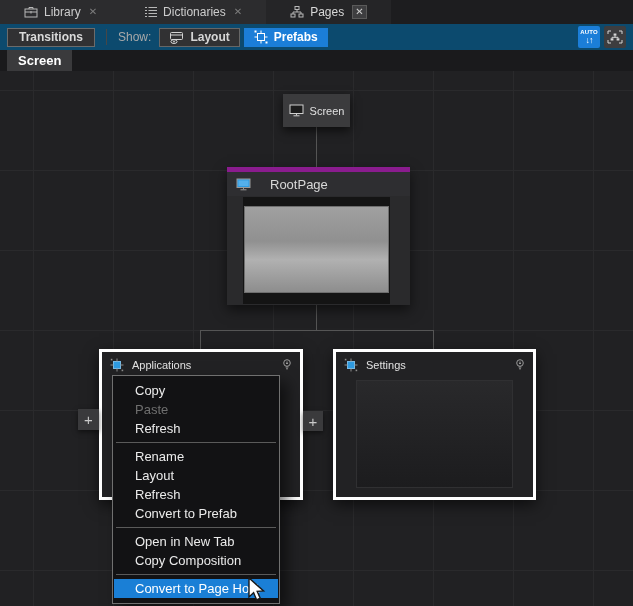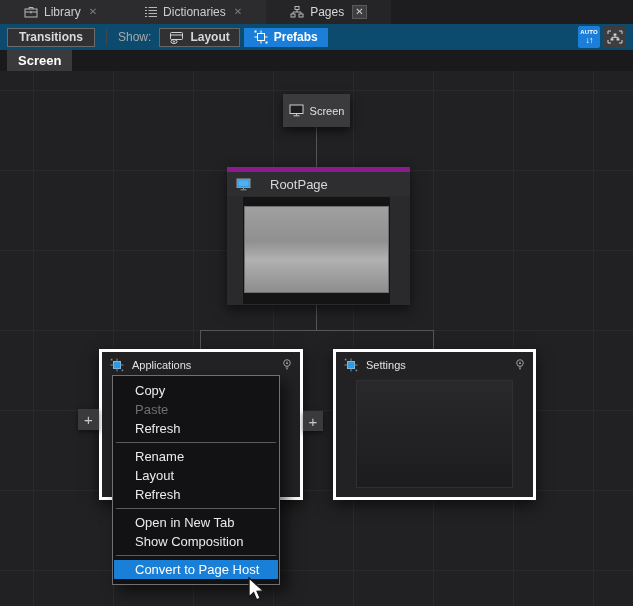--- a/index.html
+++ b/index.html
@@ -259,23 +259,24 @@
   </div>
 
   <div class="ctx-menu">
     <div class="mi">Copy</div>
     <div class="mi disabled">Paste</div>
     <div class="mi">Refresh</div>
     <div class="msep"></div>
     <div class="mi">Rename</div>
     <div class="mi">Layout</div>
     <div class="mi">Refresh</div>
+    <div class="mi">Convert to Prefab</div>
     <div class="msep"></div>
     <div class="mi">Open in New Tab</div>
-    <div class="mi">Show Composition</div>
+    <div class="mi">Copy Composition</div>
     <div class="msep"></div>
     <div class="mi highlight">Convert to Page Host</div>
   </div>
 
   <div class="cursor">
     <svg width="22" height="27" viewBox="0 0 22 27">
         <path d="M2 1 L2 20 L6.6 15.8 L9.6 22.8 L13.2 21.2 L10.2 14.4 L16.6 14 Z" fill="#fff" stroke="#1a1a1a" stroke-width="1.4"></path>
       </svg>
   </div>
 

